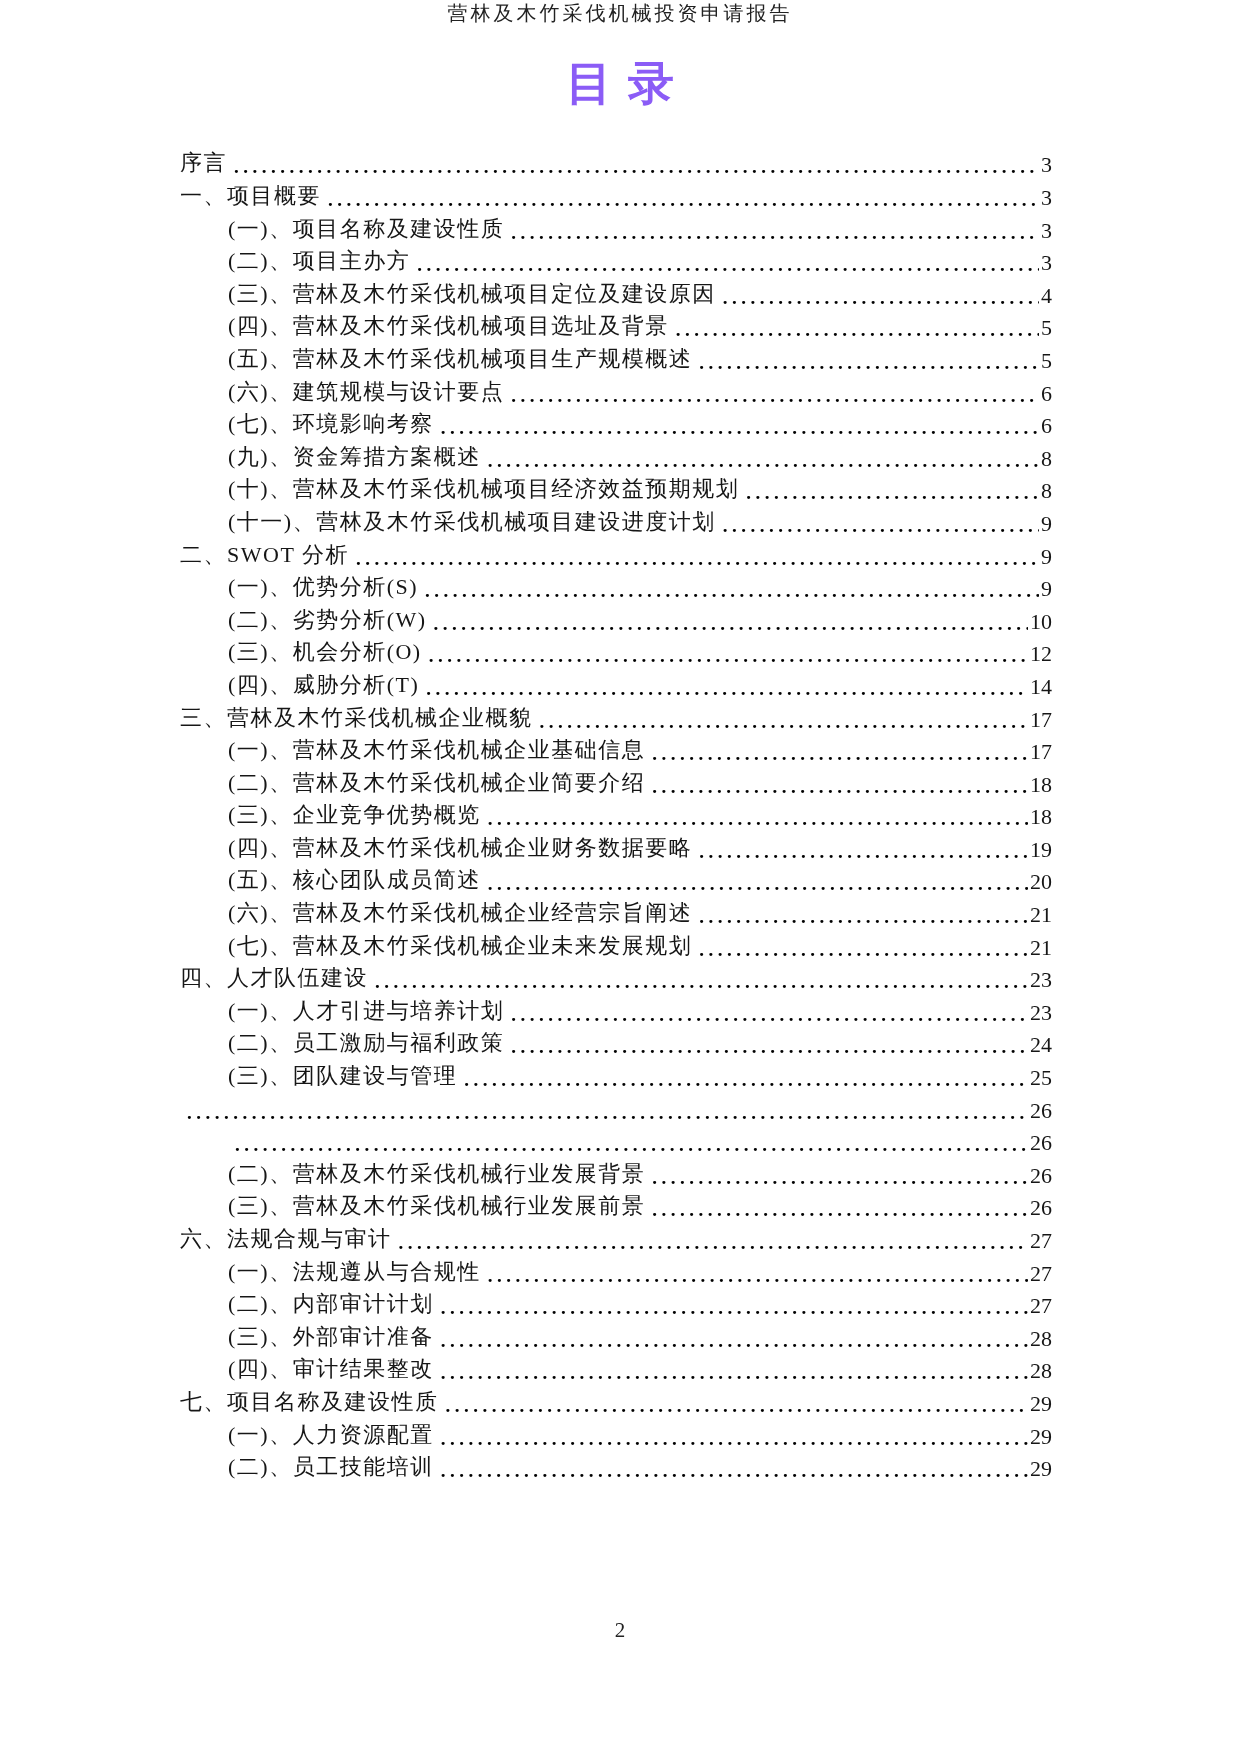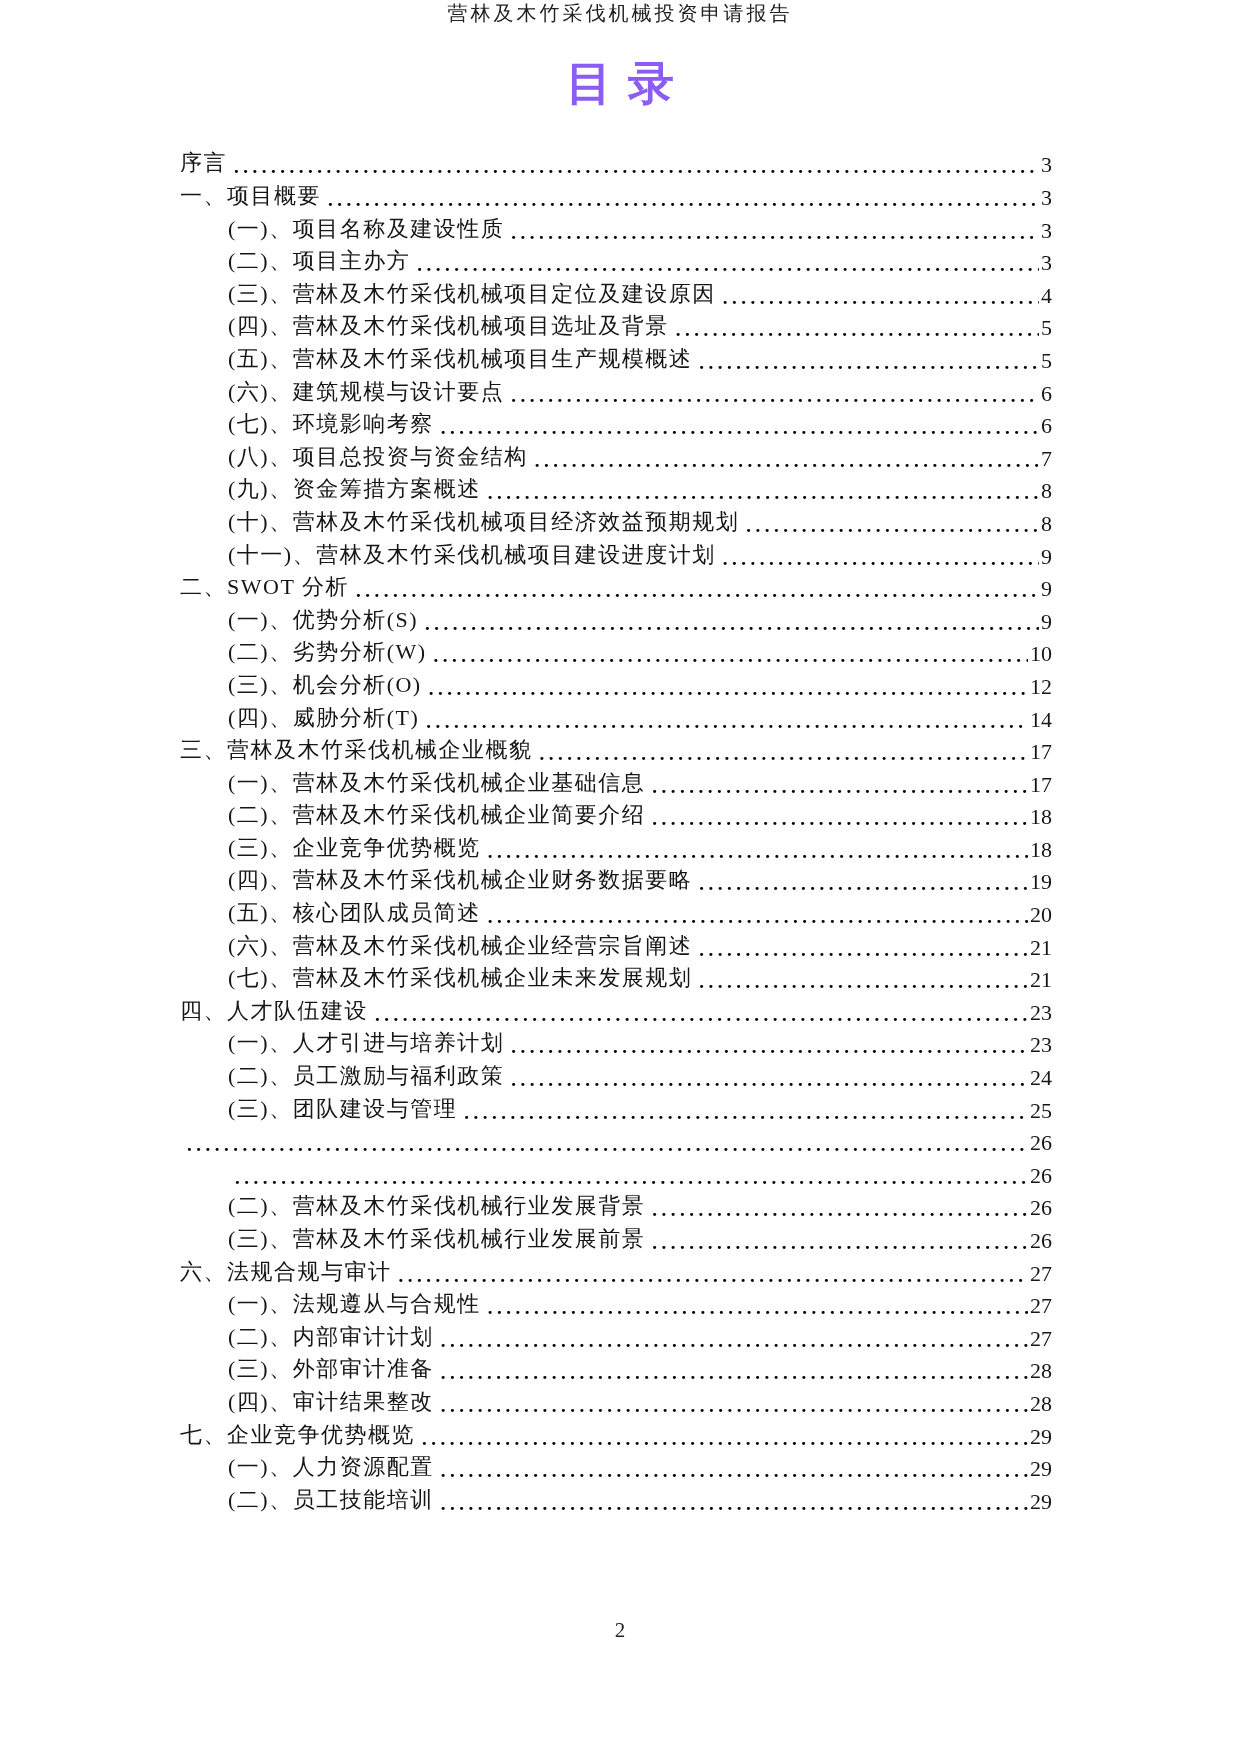--- a/index.html
+++ b/index.html
@@ -120,25 +120,20 @@
     <span class="toc-label">(六)、建筑规模与设计要点</span>
     <span class="toc-dots"></span>
     <span class="toc-page">6</span>
   </div>
     <div class="toc-row level-1">
     <span class="toc-label">(七)、环境影响考察</span>
     <span class="toc-dots"></span>
     <span class="toc-page">6</span>
   </div>
     <div class="toc-row level-1">
-    <span class="toc-label">(八)、项目总投资与资金结构</span>
-    <span class="toc-dots"></span>
-    <span class="toc-page">7</span>
-  </div>
-    <div class="toc-row level-1">
     <span class="toc-label">(九)、资金筹措方案概述</span>
     <span class="toc-dots"></span>
     <span class="toc-page">8</span>
   </div>
     <div class="toc-row level-1">
     <span class="toc-label">(十)、营林及木竹采伐机械项目经济效益预期规划</span>
     <span class="toc-dots"></span>
     <span class="toc-page">8</span>
   </div>
     <div class="toc-row level-1">
@@ -268,21 +263,21 @@
     <span class="toc-label">(三)、外部审计准备</span>
     <span class="toc-dots"></span>
     <span class="toc-page">28</span>
   </div>
     <div class="toc-row level-1">
     <span class="toc-label">(四)、审计结果整改</span>
     <span class="toc-dots"></span>
     <span class="toc-page">28</span>
   </div>
     <div class="toc-row level-0">
-    <span class="toc-label">七、企业竞争优势概览</span>
+    <span class="toc-label">七、项目名称及建设性质</span>
     <span class="toc-dots"></span>
     <span class="toc-page">29</span>
   </div>
     <div class="toc-row level-1">
     <span class="toc-label">(一)、人力资源配置</span>
     <span class="toc-dots"></span>
     <span class="toc-page">29</span>
   </div>
     <div class="toc-row level-1">
     <span class="toc-label">(二)、员工技能培训</span>

